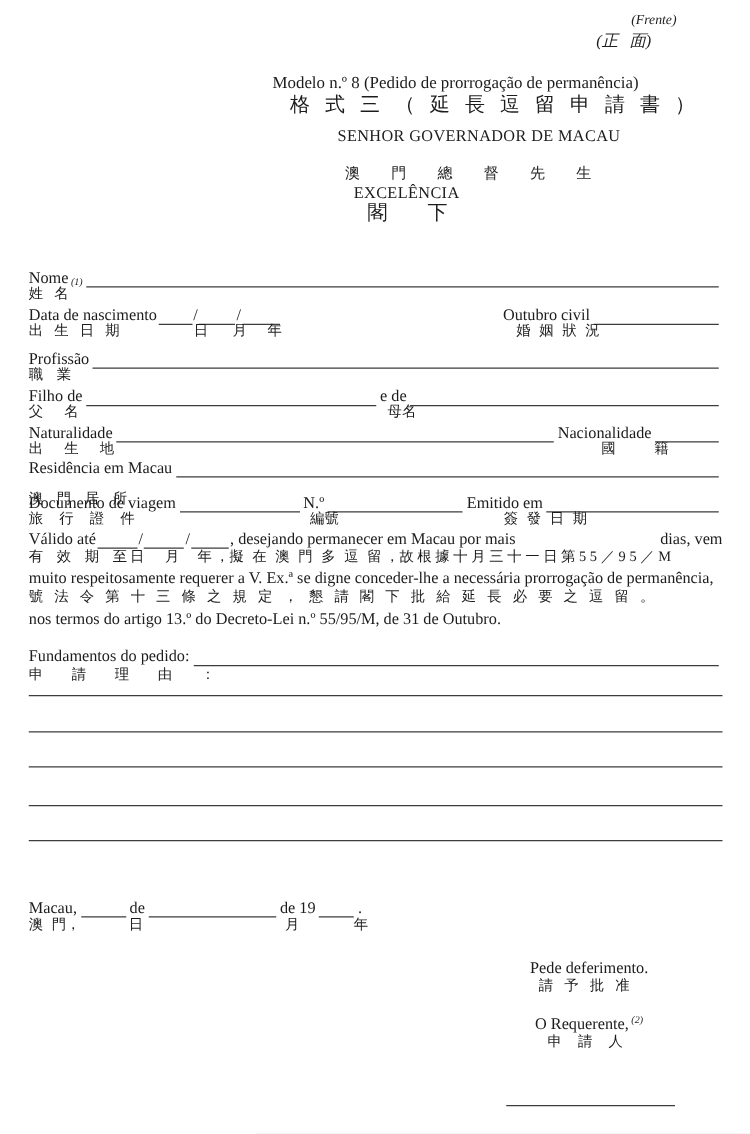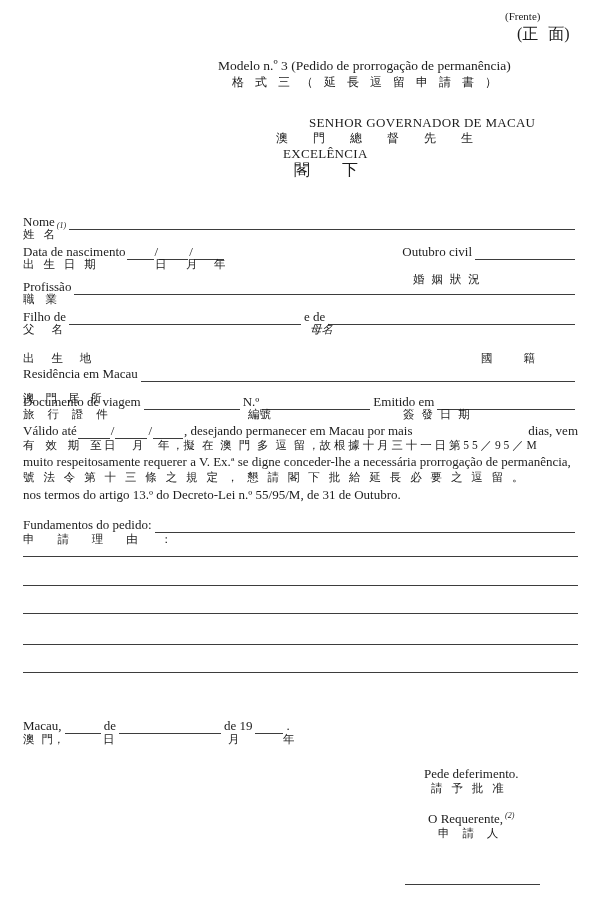--- a/index.html
+++ b/index.html
@@ -18,35 +18,35 @@
   .ws4{word-spacing:4px;}
   .ws6{word-spacing:6px;}
   .ws8{word-spacing:8px;}
   .ws10{word-spacing:10px;}
   .ws14{word-spacing:14px;}
   .ws20{word-spacing:20px;}
   .ws22{word-spacing:22px;}
   .ws28{word-spacing:28px;}
   .sup{font-size:8px;font-style:italic;vertical-align:super;margin-left:2px;}
   .hline{position:absolute;left:23px;right:22px;border-bottom:1px solid #3d3d3d;}
-  .it{}
+  .it{font-style:italic;}
   .caps{letter-spacing:.3px;}
 </style>
 </head>
 <body>
 
 <div class="page">
 
   <div class="abs it" style="left:505px;top:10px;font-size:11px;">(Frente)</div>
-  <div class="abs it zh ws6" style="left:517px;top:24px;font-size:16px;">(正 面)</div>
+  <div class="abs it zh ws6" style="left:477px;top:24px;font-size:13px;">(正 面)</div>
 
-  <div class="abs" style="left:218px;top:58px;font-size:13.5px;">Modelo n.º 3  (Pedido de prorrogação de permanência)</div>
-  <div class="abs zh ws8" style="left:232px;top:74px;font-size:12px;">格 式 三 （ 延 長 逗 留 申 請 書 ）</div>
+  <div class="abs" style="left:218px;top:58px;font-size:13.5px;">Modelo n.º 8  (Pedido de prorrogação de permanência)</div>
+  <div class="abs zh ws8" style="left:232px;top:74px;font-size:16px;">格 式 三 （ 延 長 逗 留 申 請 書 ）</div>
 
-  <div class="abs caps" style="left:270px;top:115px;margin-left:39px;">SENHOR GOVERNADOR DE MACAU</div>
+  <div class="abs caps" style="left:270px;top:101px;">SENHOR GOVERNADOR DE MACAU</div>
   <div class="abs zh ws22" style="left:276px;top:130px;font-size:12px;">澳 門 總 督 先 生</div>
   <div class="abs caps" style="left:283px;top:146px;">EXCELÊNCIA</div>
   <div class="abs zh ws28" style="left:294px;top:160px;font-size:16px;">閣 下</div>
 
   <div class="row" style="top:214px;">
     <span>Nome</span>
       <sup class="sup">(1)</sup>
     <span class="fill f1"></span>
   </div>
   <div class="abs zh ws6" style="left:23px;top:227px;">姓 名</div>
@@ -59,37 +59,43 @@
     <span>/</span>
     <span class="fill tight" style="width:30px;"></span>
     <span class="f1 sp"></span>
     <span>Outubro civil</span>
     <span class="fill" style="width:100px;"></span>
   </div>
   <div class="abs zh ws6" style="left:23px;top:257px;">出 生 日 期</div>
   <div class="abs zh" style="left:155px;top:257px;">日</div>
   <div class="abs zh" style="left:186px;top:257px;">月</div>
   <div class="abs zh" style="left:214px;top:257px;">年</div>
-  <div class="abs zh ws4" style="left:413px;top:257px;margin-top:15px;">婚 姻 狀 況</div>
+  <div class="abs zh ws4" style="left:413px;top:257px;">婚 姻 狀 況</div>
 
   <div class="row" style="top:279px;">
     <span>Profissão</span>
     <span class="fill f1"></span>
   </div>
   <div class="abs zh ws8" style="left:23px;top:292px;">職 業</div>
 
   <div class="row" style="top:309px;">
     <span>Filho de</span>
     <span class="fill" style="width:232px;"></span>
     <span>e de</span>
     <span class="fill f1"></span>
   </div>
   <div class="abs zh ws14" style="left:23px;top:322px;">父 名</div>
-  <div class="abs zh" style="left:310px;top:322px;font-style:italic;">母名</div>
+  <div class="abs zh" style="left:310px;top:322px;">母名</div>
 
+  <div class="row" style="top:338px;">
+    <span>Naturalidade</span>
+    <span class="fill" style="width:350px;"></span>
+    <span>Nacionalidade</span>
+    <span class="fill f1"></span>
+  </div>
   <div class="abs zh ws14" style="left:23px;top:351px;">出 生 地</div>
   <div class="abs zh ws28" style="left:437px;top:351px;padding-left:44px;">國 籍</div>
 
   <div class="row" style="top:366px;">
     <span>Residência em Macau</span>
     <span class="fill f1"></span>
   </div>
   <div class="abs zh ws8" style="left:23px;top:379px;margin-top:12px;">澳 門 居 所</div>
 
   <div class="row" style="top:394px;">

